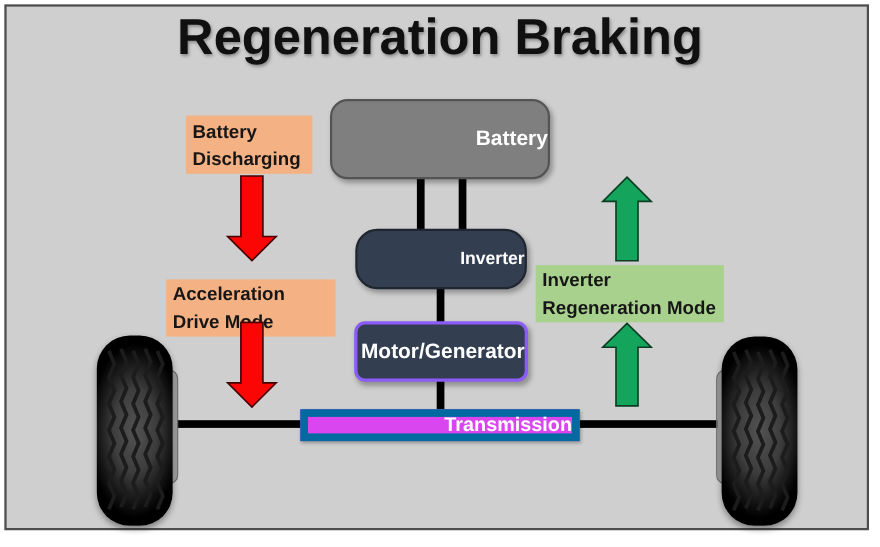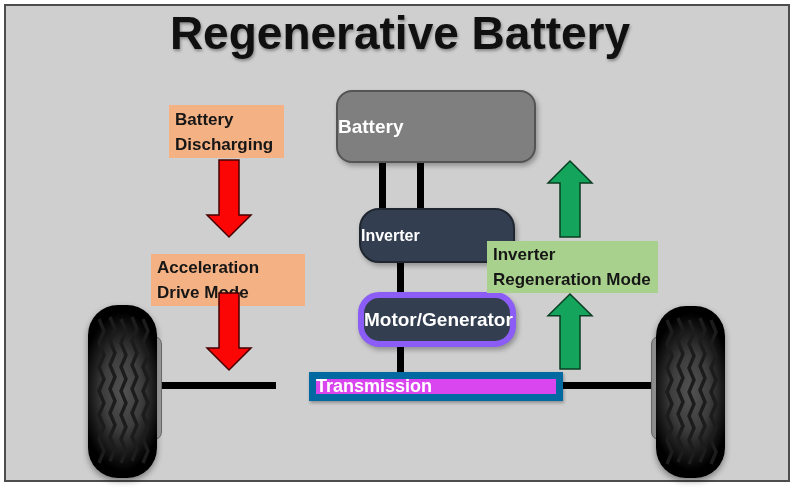--- a/index.html
+++ b/index.html
@@ -6,25 +6,25 @@
   #stage{position:relative;width:800px;height:497px;background:#ffffff;overflow:hidden;}
   #canvas{position:absolute;left:4px;top:4px;width:786px;height:478px;background:#cfcfcf;border:2px solid #4d4d4d;box-sizing:border-box;}
 
   .abs{position:absolute;box-sizing:border-box;}
 
   
   #title{left:0;top:6px;width:800px;text-align:center;font-size:46px;font-weight:700;color:#101010;
          text-shadow:1px 2px 3px rgba(0,0,0,.35);letter-spacing:0px;}
 
   
-  .node{display:flex;align-items:center;justify-content:flex-start;color:#ffffff;
-        box-shadow:2px 3px 5px rgba(0,0,0,.3);margin-left:36px;}
+  .node{display:flex;align-items:center;justify-content:flex-end;color:#ffffff;
+        box-shadow:2px 3px 5px rgba(0,0,0,.3);}
   #battery{left:300px;top:90px;width:200px;height:73px;background:#7f7f7f;border:2px solid #545454;border-radius:16px;font-size:19px;font-weight:600;}
   #inverter{left:323px;top:208px;width:156px;height:55px;background:#333f50;border:2px solid #1f2630;border-radius:20px;font-size:16px;font-weight:600;}
-  #motor{left:322px;top:292px;width:158px;height:55px;background:#333f50;border:6px solid #8b5cf6;border-radius:21px;font-size:19px;font-weight:600;}
+  #motor{left:322px;top:292px;width:158px;height:55px;background:#333f50;border:3px solid #8b5cf6;border-radius:10px;font-size:19px;font-weight:600;}
   #transmission{left:273px;top:372px;width:254px;height:29px;background:#d946ef;border:7px solid #0369a1;font-size:18px;font-weight:600;box-shadow:1px 2px 3px rgba(0,0,0,.3);}
 
   
   .conn{background:#000000;}
   #conn-bi-left{left:379px;top:161px;width:7px;height:48px;}
   #conn-bi-right{left:417px;top:161px;width:7px;height:48px;}
   #conn-im{left:397px;top:262px;width:7px;height:31px;}
   #conn-mt{left:397px;top:346px;width:7px;height:27px;}
   #axle-left{left:150px;top:382px;width:126px;height:7px;}
   #axle-right{left:524px;top:382px;width:136px;height:7px;}
@@ -53,21 +53,21 @@
         box-shadow:0 3px 6px rgba(0,0,0,.4);}
   #tire-left{left:88px;top:305px;width:69px;height:173px;}
   #tire-right{left:656px;top:306px;width:69px;height:172px;}
 </style>
 </head>
 <body>
 
 <div id="stage">
   <div id="canvas" class="abs"></div>
 
-  <div id="title" class="abs">Regenerative Battery</div>
+  <div id="title" class="abs">Regeneration Braking</div>
 
   <div id="conn-bi-left" class="abs conn"></div>
   <div id="conn-bi-right" class="abs conn"></div>
   <div id="conn-im" class="abs conn"></div>
   <div id="conn-mt" class="abs conn"></div>
   <div id="axle-left" class="abs conn"></div>
   <div id="axle-right" class="abs conn"></div>
 
   <div id="battery" class="abs node">
     <span>Battery</span>

